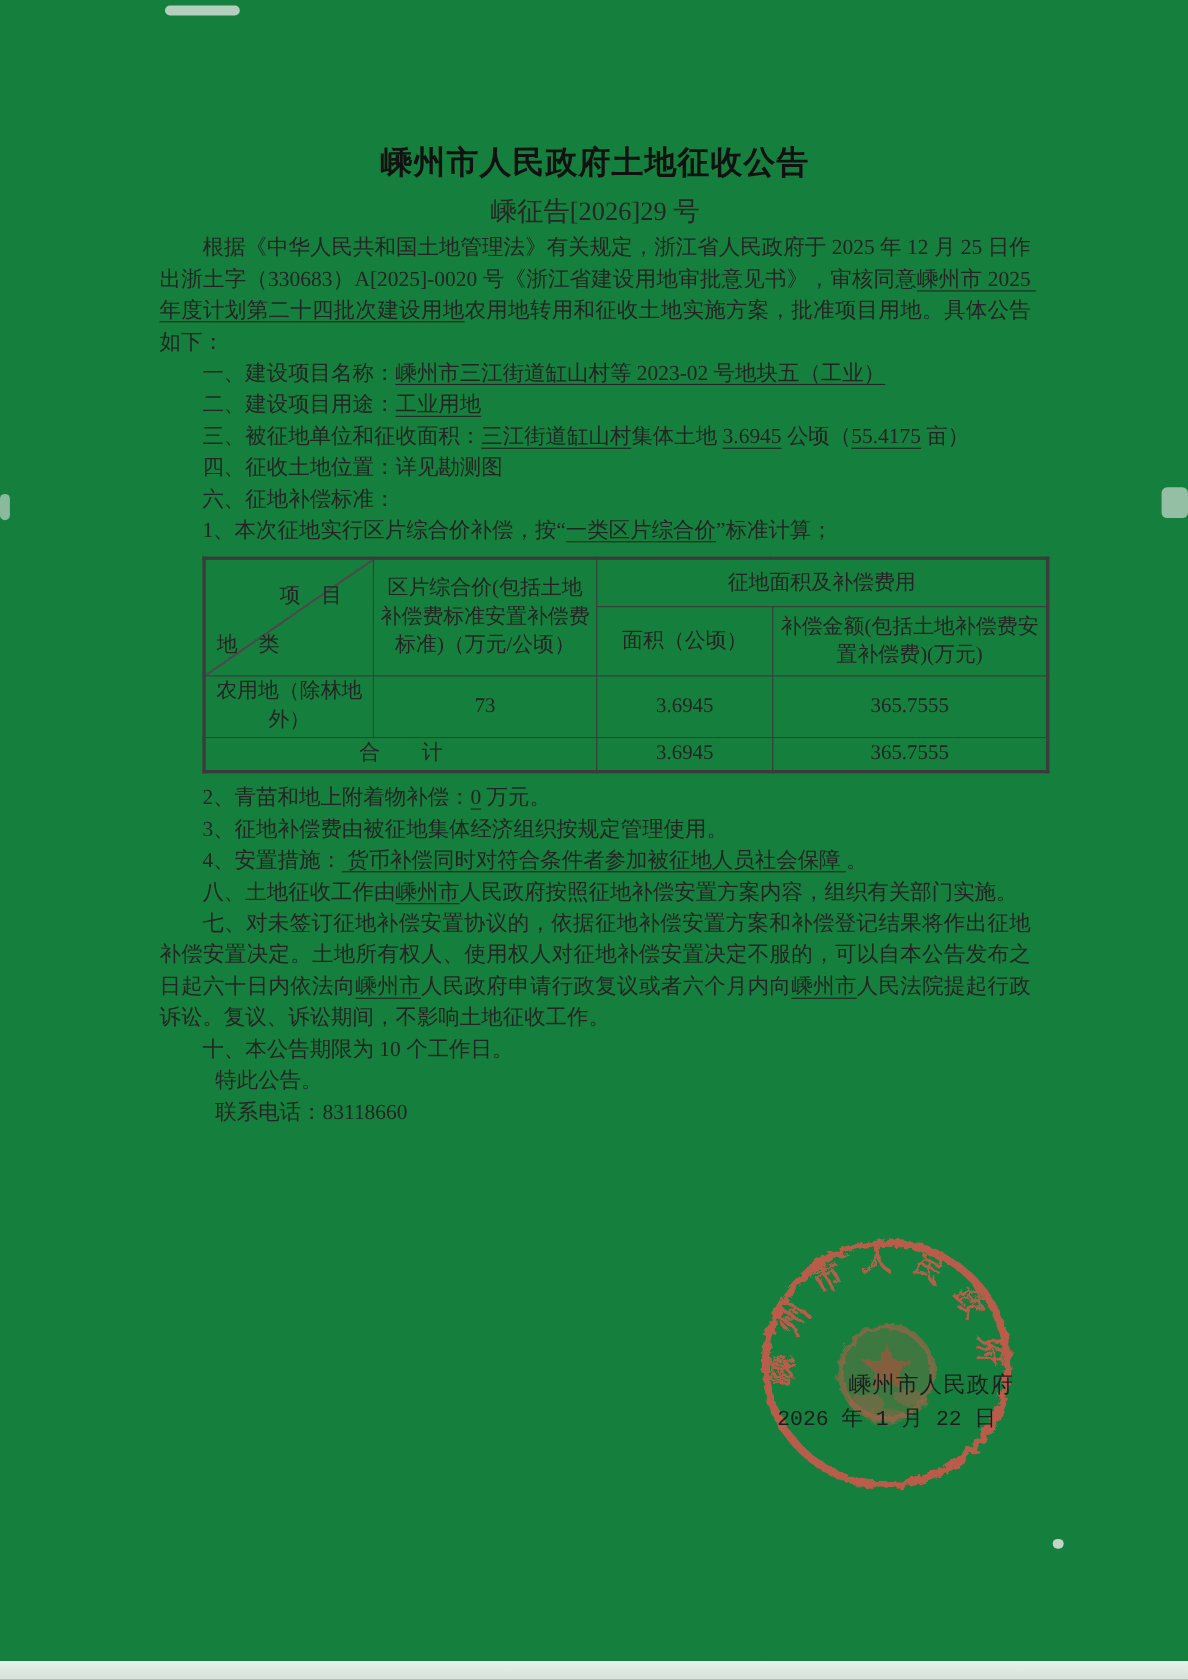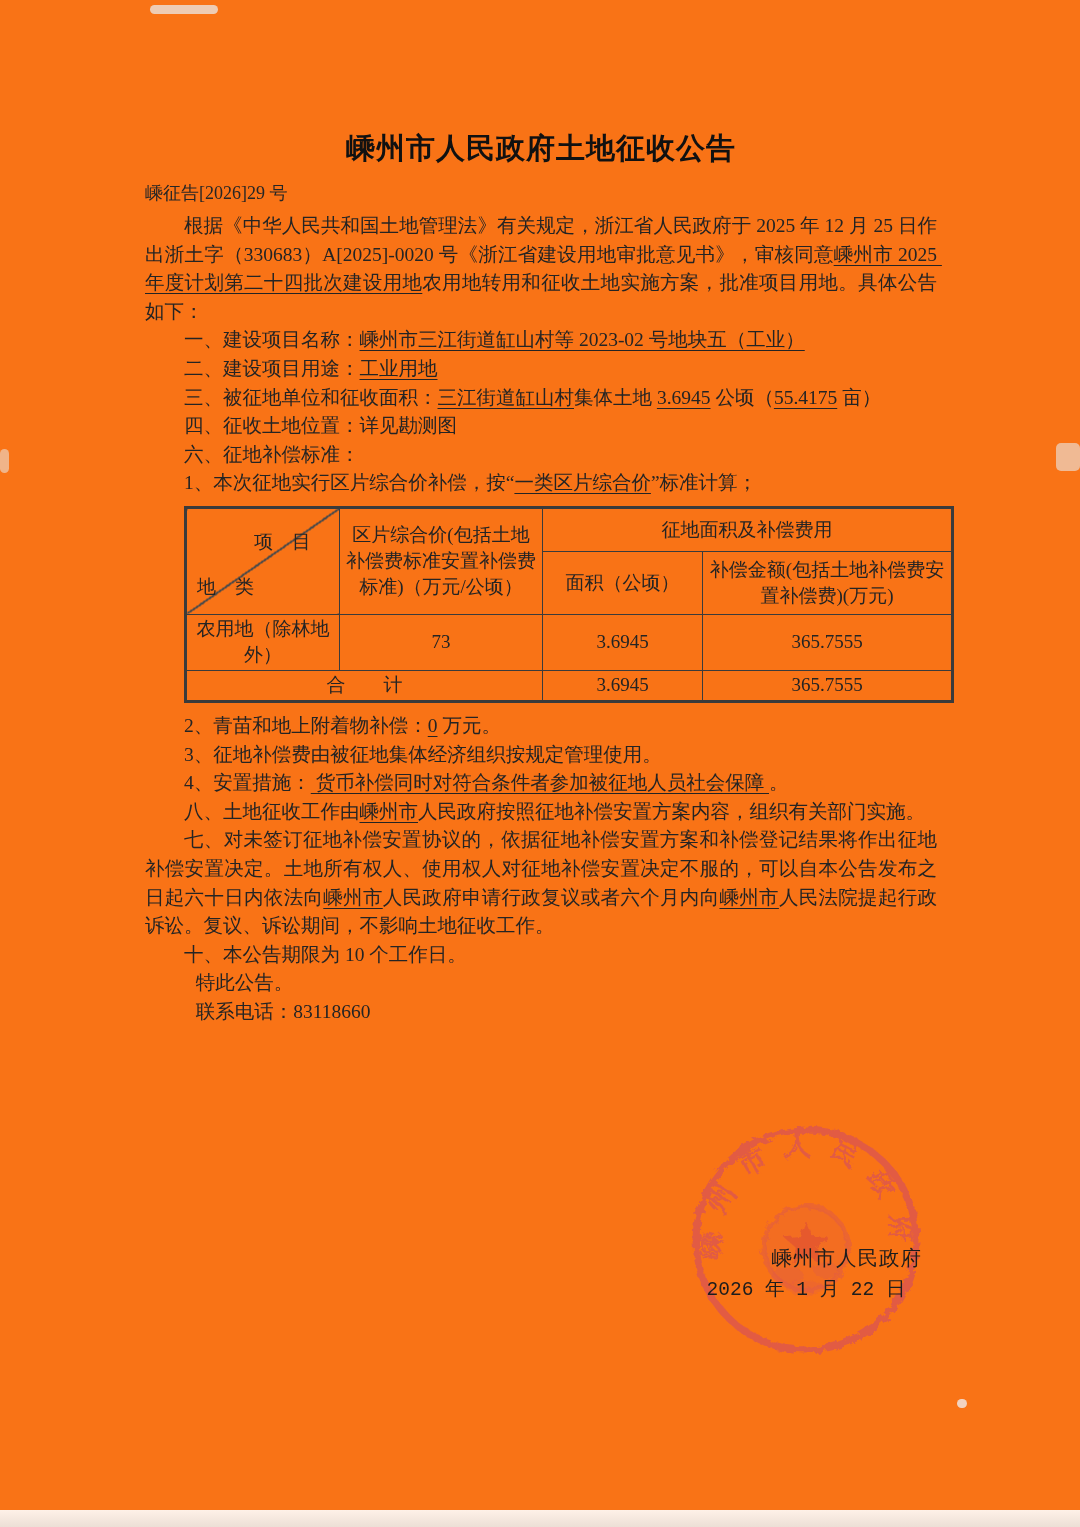--- a/index.html
+++ b/index.html
@@ -1,25 +1,25 @@
 <!DOCTYPE html>
 <html><head>
 <meta charset="utf-8">
 <style>
   html,body{margin:0;padding:0;background:#ffffff;}
   .page{
-    position:relative;width:1080px;height:1527px;background:#f97316;overflow:hidden;
+    position:relative;width:1080px;height:1527px;background:#15803d;overflow:hidden;
     font-family:"Liberation Serif","DejaVu Serif",serif;color:#232323;
   }
   .content{position:absolute;left:145px;top:130px;width:792px;}
   .doc-title{
     text-align:center;font-size:29px;font-weight:700;color:#111;
     letter-spacing:1px;line-height:36px;
   }
-  .doc-no{text-align:left;font-size:18px;margin-top:15px;line-height:24px;color:#262626;}
+  .doc-no{text-align:center;font-size:24px;margin-top:15px;line-height:24px;color:#262626;}
   .body-block{margin-top:7px;}
   .para{
     font-size:19.5px;line-height:28.6px;text-align:justify;
     text-indent:2em;white-space:pre-wrap;color:#242424;
   }
   .para.extra{text-indent:2.6em;}
   .u{text-decoration:underline;text-underline-offset:4px;text-decoration-thickness:1.2px;}
   
   table.comp{
     border-collapse:collapse;table-layout:fixed;width:767px;

